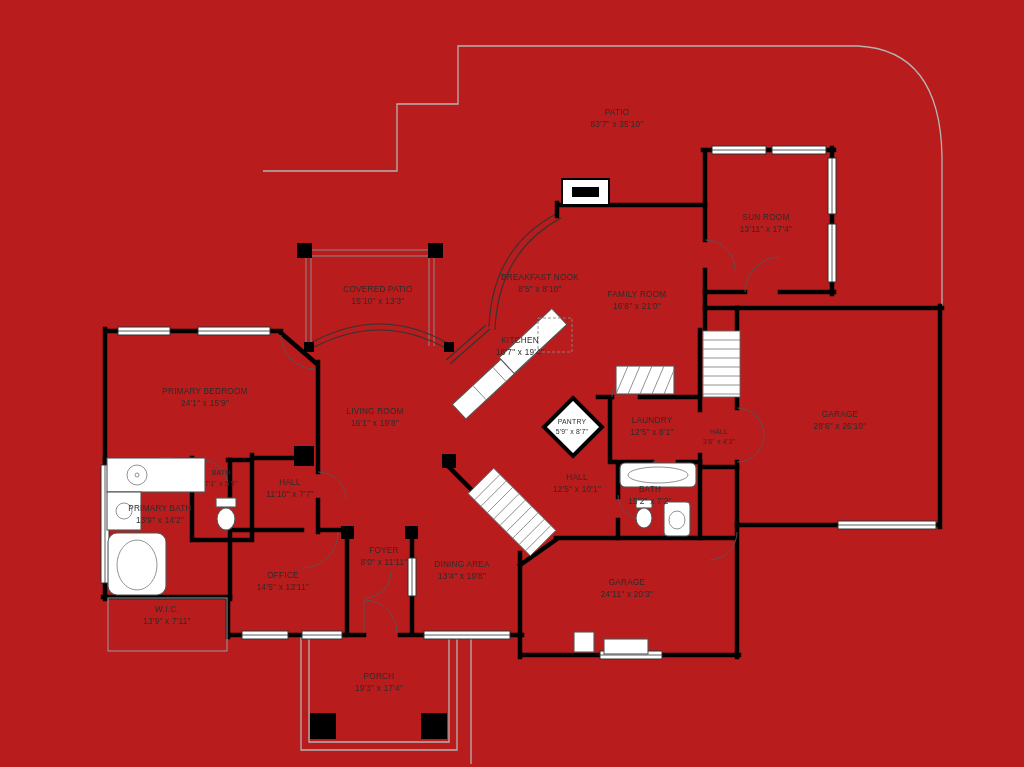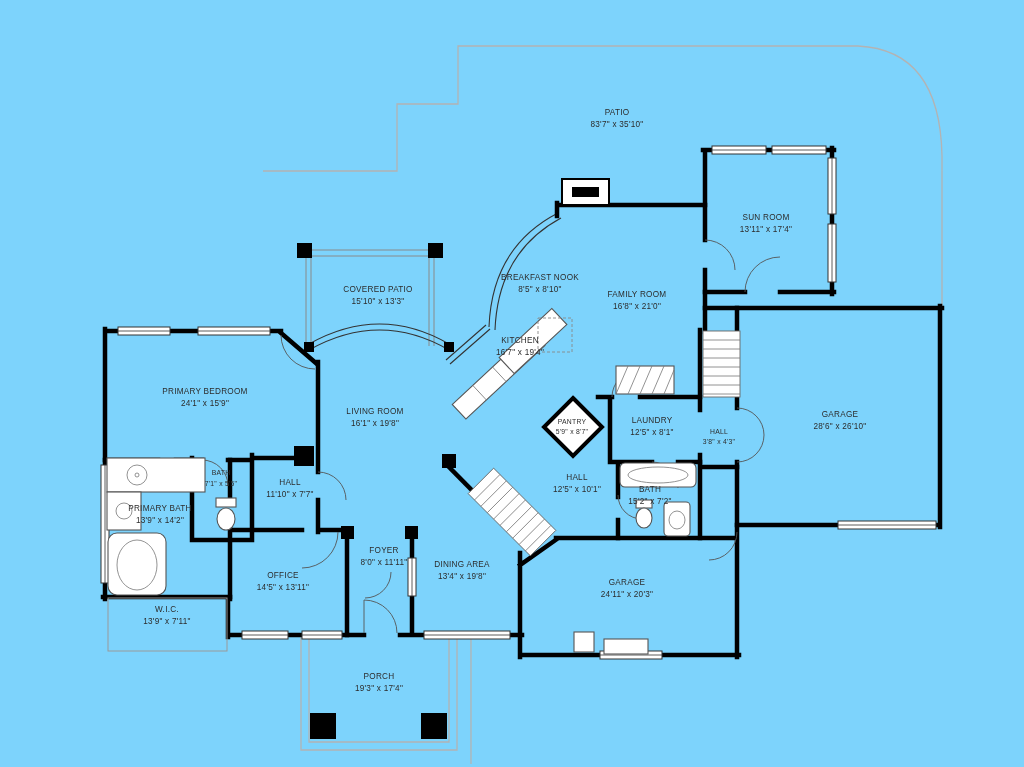--- a/index.html
+++ b/index.html
@@ -1,16 +1,16 @@
 <!DOCTYPE html>
 <html><head>
 <meta charset="utf-8">
 <style>
   html,body{margin:0;padding:0;background:#ffffff;}
-  .stage{position:relative;width:1024px;height:767px;background:#7dd3fc;overflow:hidden;
+  .stage{position:relative;width:1024px;height:767px;background:#b91c1c;overflow:hidden;
          font-family:"Liberation Sans", sans-serif;}
   svg{display:block}
   .w{stroke:#000;stroke-width:4.5;fill:none;stroke-linecap:square}
   .thin{stroke:#b3b3b3;stroke-width:1.3;fill:none}
   .pline{stroke:#8a8a8a;stroke-width:1;fill:none}
   .curve{stroke:#333;stroke-width:1.1;fill:none}
   .door{stroke:#555;stroke-width:0.9;fill:none}
   .fix{stroke:#555;stroke-width:1.1;fill:#fff}
   .fixl{stroke:#777;stroke-width:0.8;fill:none}
   .win{fill:#fff;stroke:#333;stroke-width:1}

